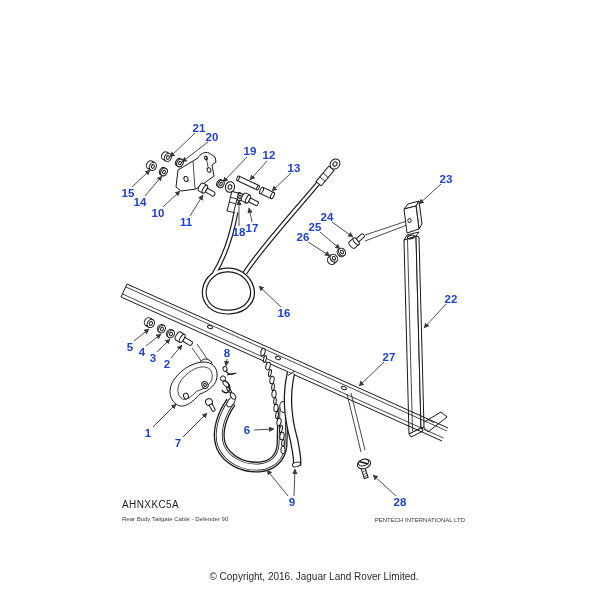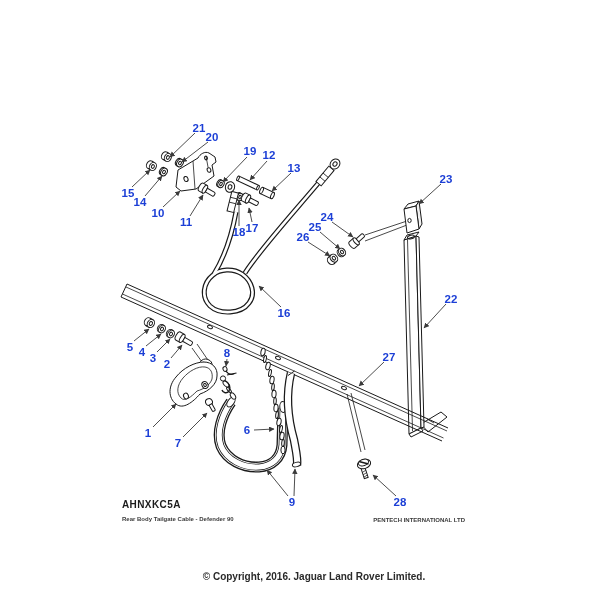--- a/index.html
+++ b/index.html
@@ -1,20 +1,20 @@
 <!DOCTYPE html>
 <html><head>
 <meta charset="utf-8">
 <style>
   html,body{margin:0;padding:0;background:#fff;}
   .page{position:relative;width:600px;height:600px;background:#fff;overflow:hidden;
         font-family:"Liberation Sans",sans-serif;}
   svg{position:absolute;left:0;top:0;}
   .callout{font:bold 11.5px "Liberation Sans",sans-serif;text-anchor:middle;}
-  .txt{position:absolute;color:#1e1e1e;white-space:nowrap;font-weight:bold;}
+  .txt{position:absolute;color:#1e1e1e;white-space:nowrap;}
   #code{left:122px;top:499px;font-size:10px;letter-spacing:.4px;color:#1c1c1c;}
   #subtitle{left:122px;top:516px;font-size:6px;color:#3a3a3a;}
   #publisher{left:335px;top:517px;width:130px;text-align:right;font-size:6px;color:#3a3a3a;}
   #copyright{left:14px;top:571px;width:600px;text-align:center;font-size:10px;color:#2a2a2a;}
 </style>
 </head>
 <body>
 
 <div class="page">
 

